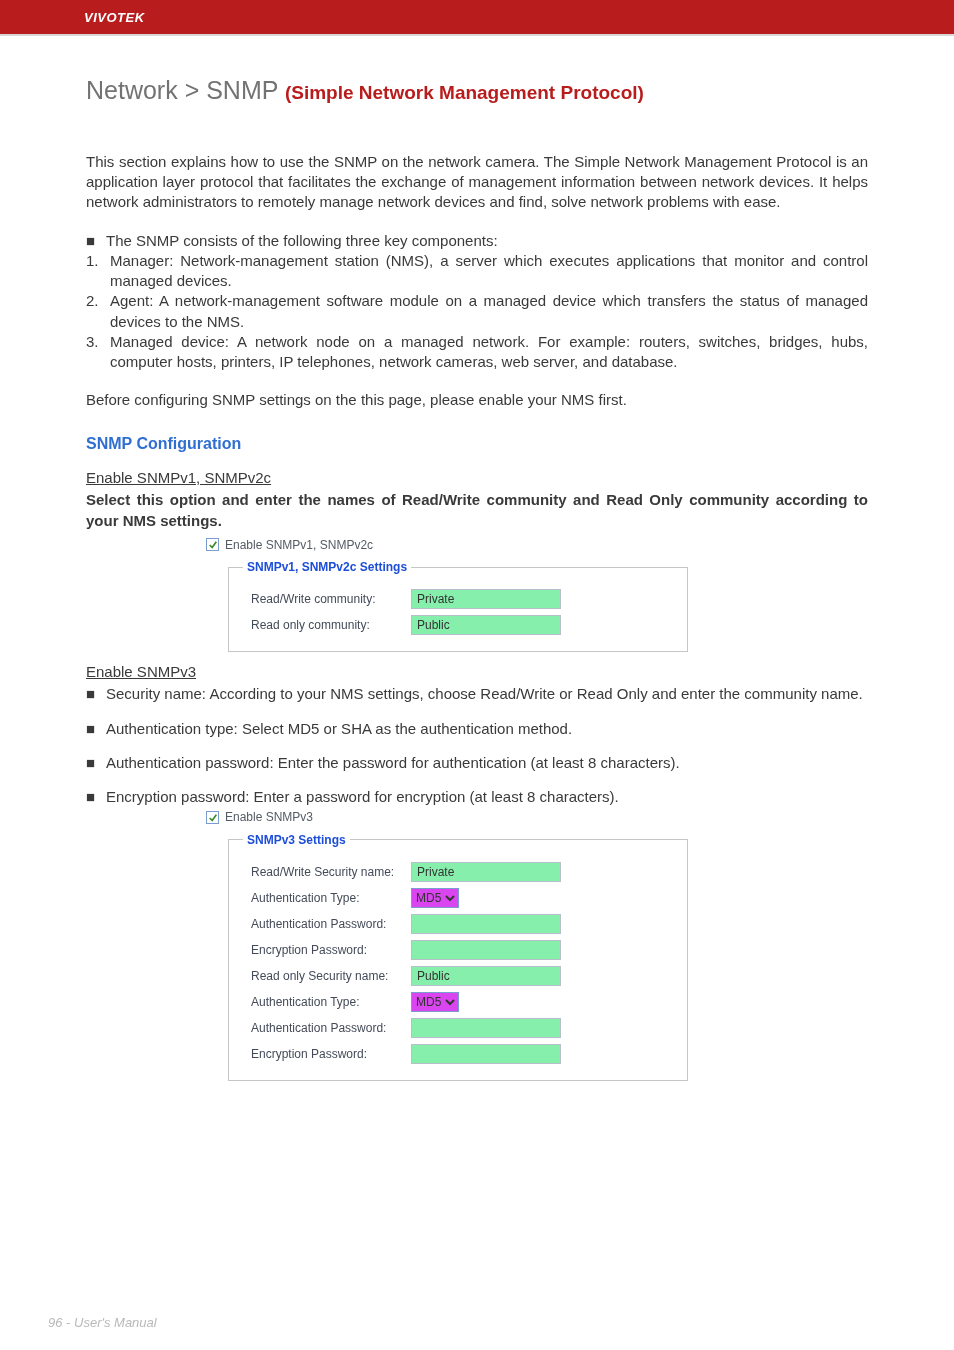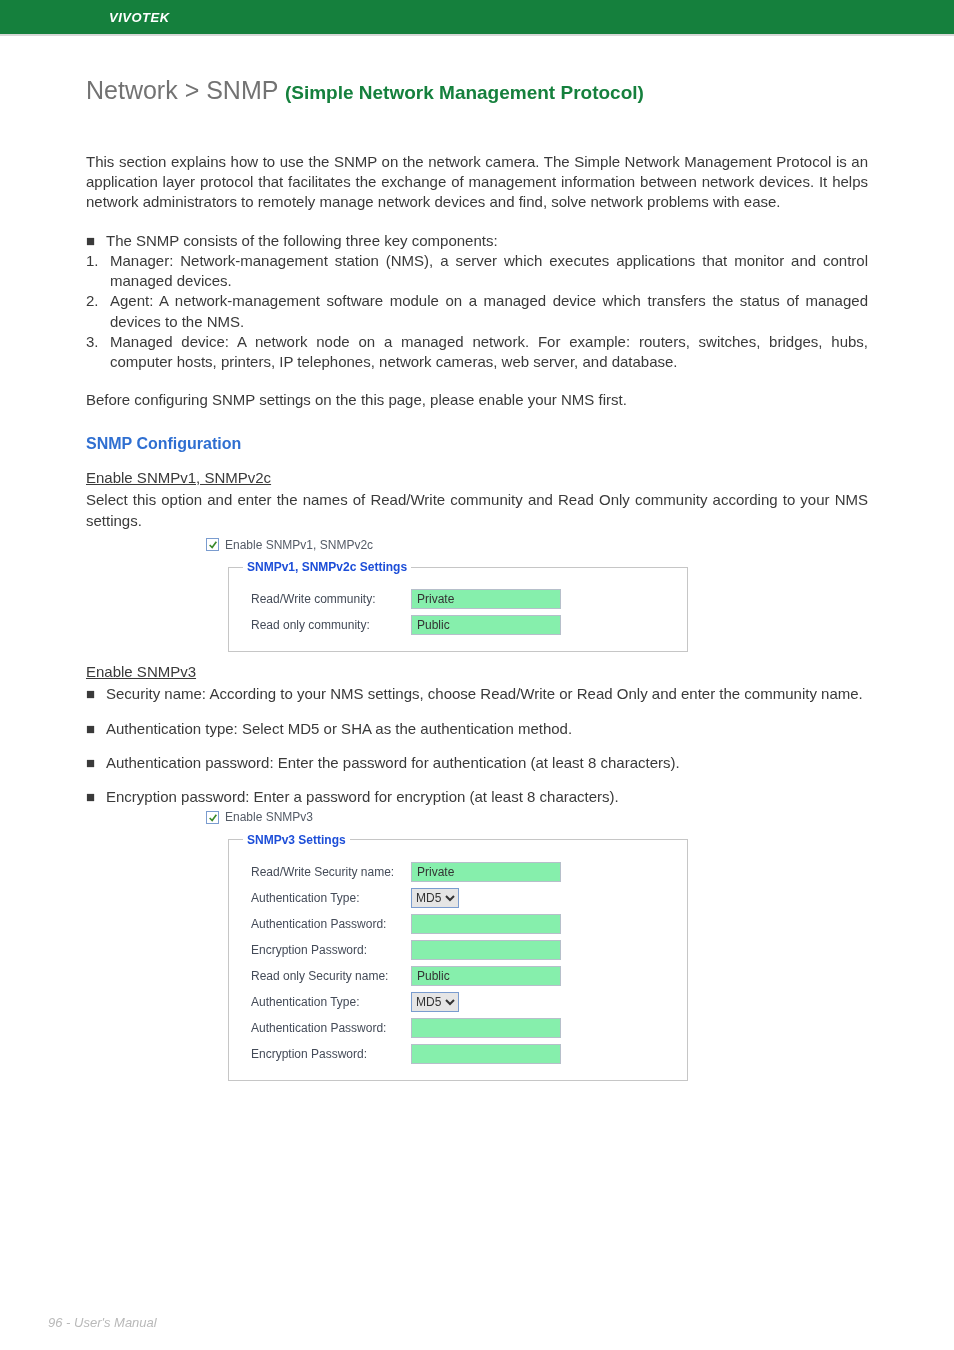--- a/index.html
+++ b/index.html
@@ -5,26 +5,26 @@
   * { margin: 0; padding: 0; box-sizing: border-box; }
   body {
     font-family: Arial, Helvetica, sans-serif;
     background: #fff;
     width: 954px;
     height: 1350px;
     position: relative;
     color: #3a3a3a;
   }
   .header-band {
-    background: #15803d;
+    background: #b91c1c;
     height: 34px;
     width: 100%;
     display: flex;
     align-items: center;
-    padding-left: 109px;
+    padding-left: 84px;
   }
   .header-band span {
     color: #fff;
     font-style: italic;
     font-weight: bold;
     font-size: 13px;
     letter-spacing: 0.5px;
   }
   .divider {
     height: 2px;
@@ -39,21 +39,21 @@
   .title-line {
     margin-top: 8px;
     margin-bottom: 44px;
   }
   .title-main {
     color: #737373;
     font-size: 25px;
     font-weight: normal;
   }
   .title-sub {
-    color: #15803d;
+    color: #b91c1c;
     font-size: 19px;
     font-weight: bold;
   }
   .para-just { text-align: justify; margin-bottom: 18px; }
   .list-block { margin-bottom: 18px; }
   .list-row { display: flex; }
   .list-row .mk { flex: 0 0 20px; }
   .list-row .txt { flex: 1; text-align: justify; }
   .num-row1 { display:flex; }
   .num-row1 .mk { flex: 0 0 24px; }
@@ -96,21 +96,21 @@
     font-family: Tahoma, sans-serif;
     font-size: 12px;
     color: #333;
     background: #86efac;
   }
   .fselect {
     border: 1px solid #7a9ccf;
     height: 20px;
     font-family: Tahoma, sans-serif;
     font-size: 12px;
-    background: #e5e5e5;
+    background: #d946ef;
     color: #333;
   }
   .sq { font-family: Arial; }
   .footer {
     position: absolute;
     bottom: 20px;
     left: 48px;
     color: #b9b9b9;
     font-style: italic;
     font-size: 13px;
@@ -150,21 +150,21 @@
       <span class="txt">Managed device: A network node on a managed network. For example: routers, switches, bridges, hubs, computer hosts, printers, IP telephones, network cameras, web server, and database.</span>
     </div>
   </div>
 
   <p class="para-just">Before configuring SNMP settings on the this page, please enable your NMS first.</p>
 
   <div class="sec-blue">SNMP Configuration</div>
 
   <div>
     <div class="under" style="margin-bottom:2px;">Enable SNMPv1, SNMPv2c</div>
-    <p class="para-just" style="margin-bottom:0;">Select this option and enter the names of Read/Write community and Read Only community according to your NMS settings.</p>
+    <p class="para-just" style="margin-bottom:0;font-weight:bold;">Select this option and enter the names of Read/Write community and Read Only community according to your NMS settings.</p>
 
     <div class="img-block">
       <div class="cb-row">
         <span class="cb">
           <svg viewBox="0 0 12 12">
               <polyline points="2,6 5,9 10,2" fill="none" stroke="#3a8a2a" stroke-width="2"></polyline>
             </svg>
         </span>
         <span>Enable SNMPv1, SNMPv2c</span>
       </div>

